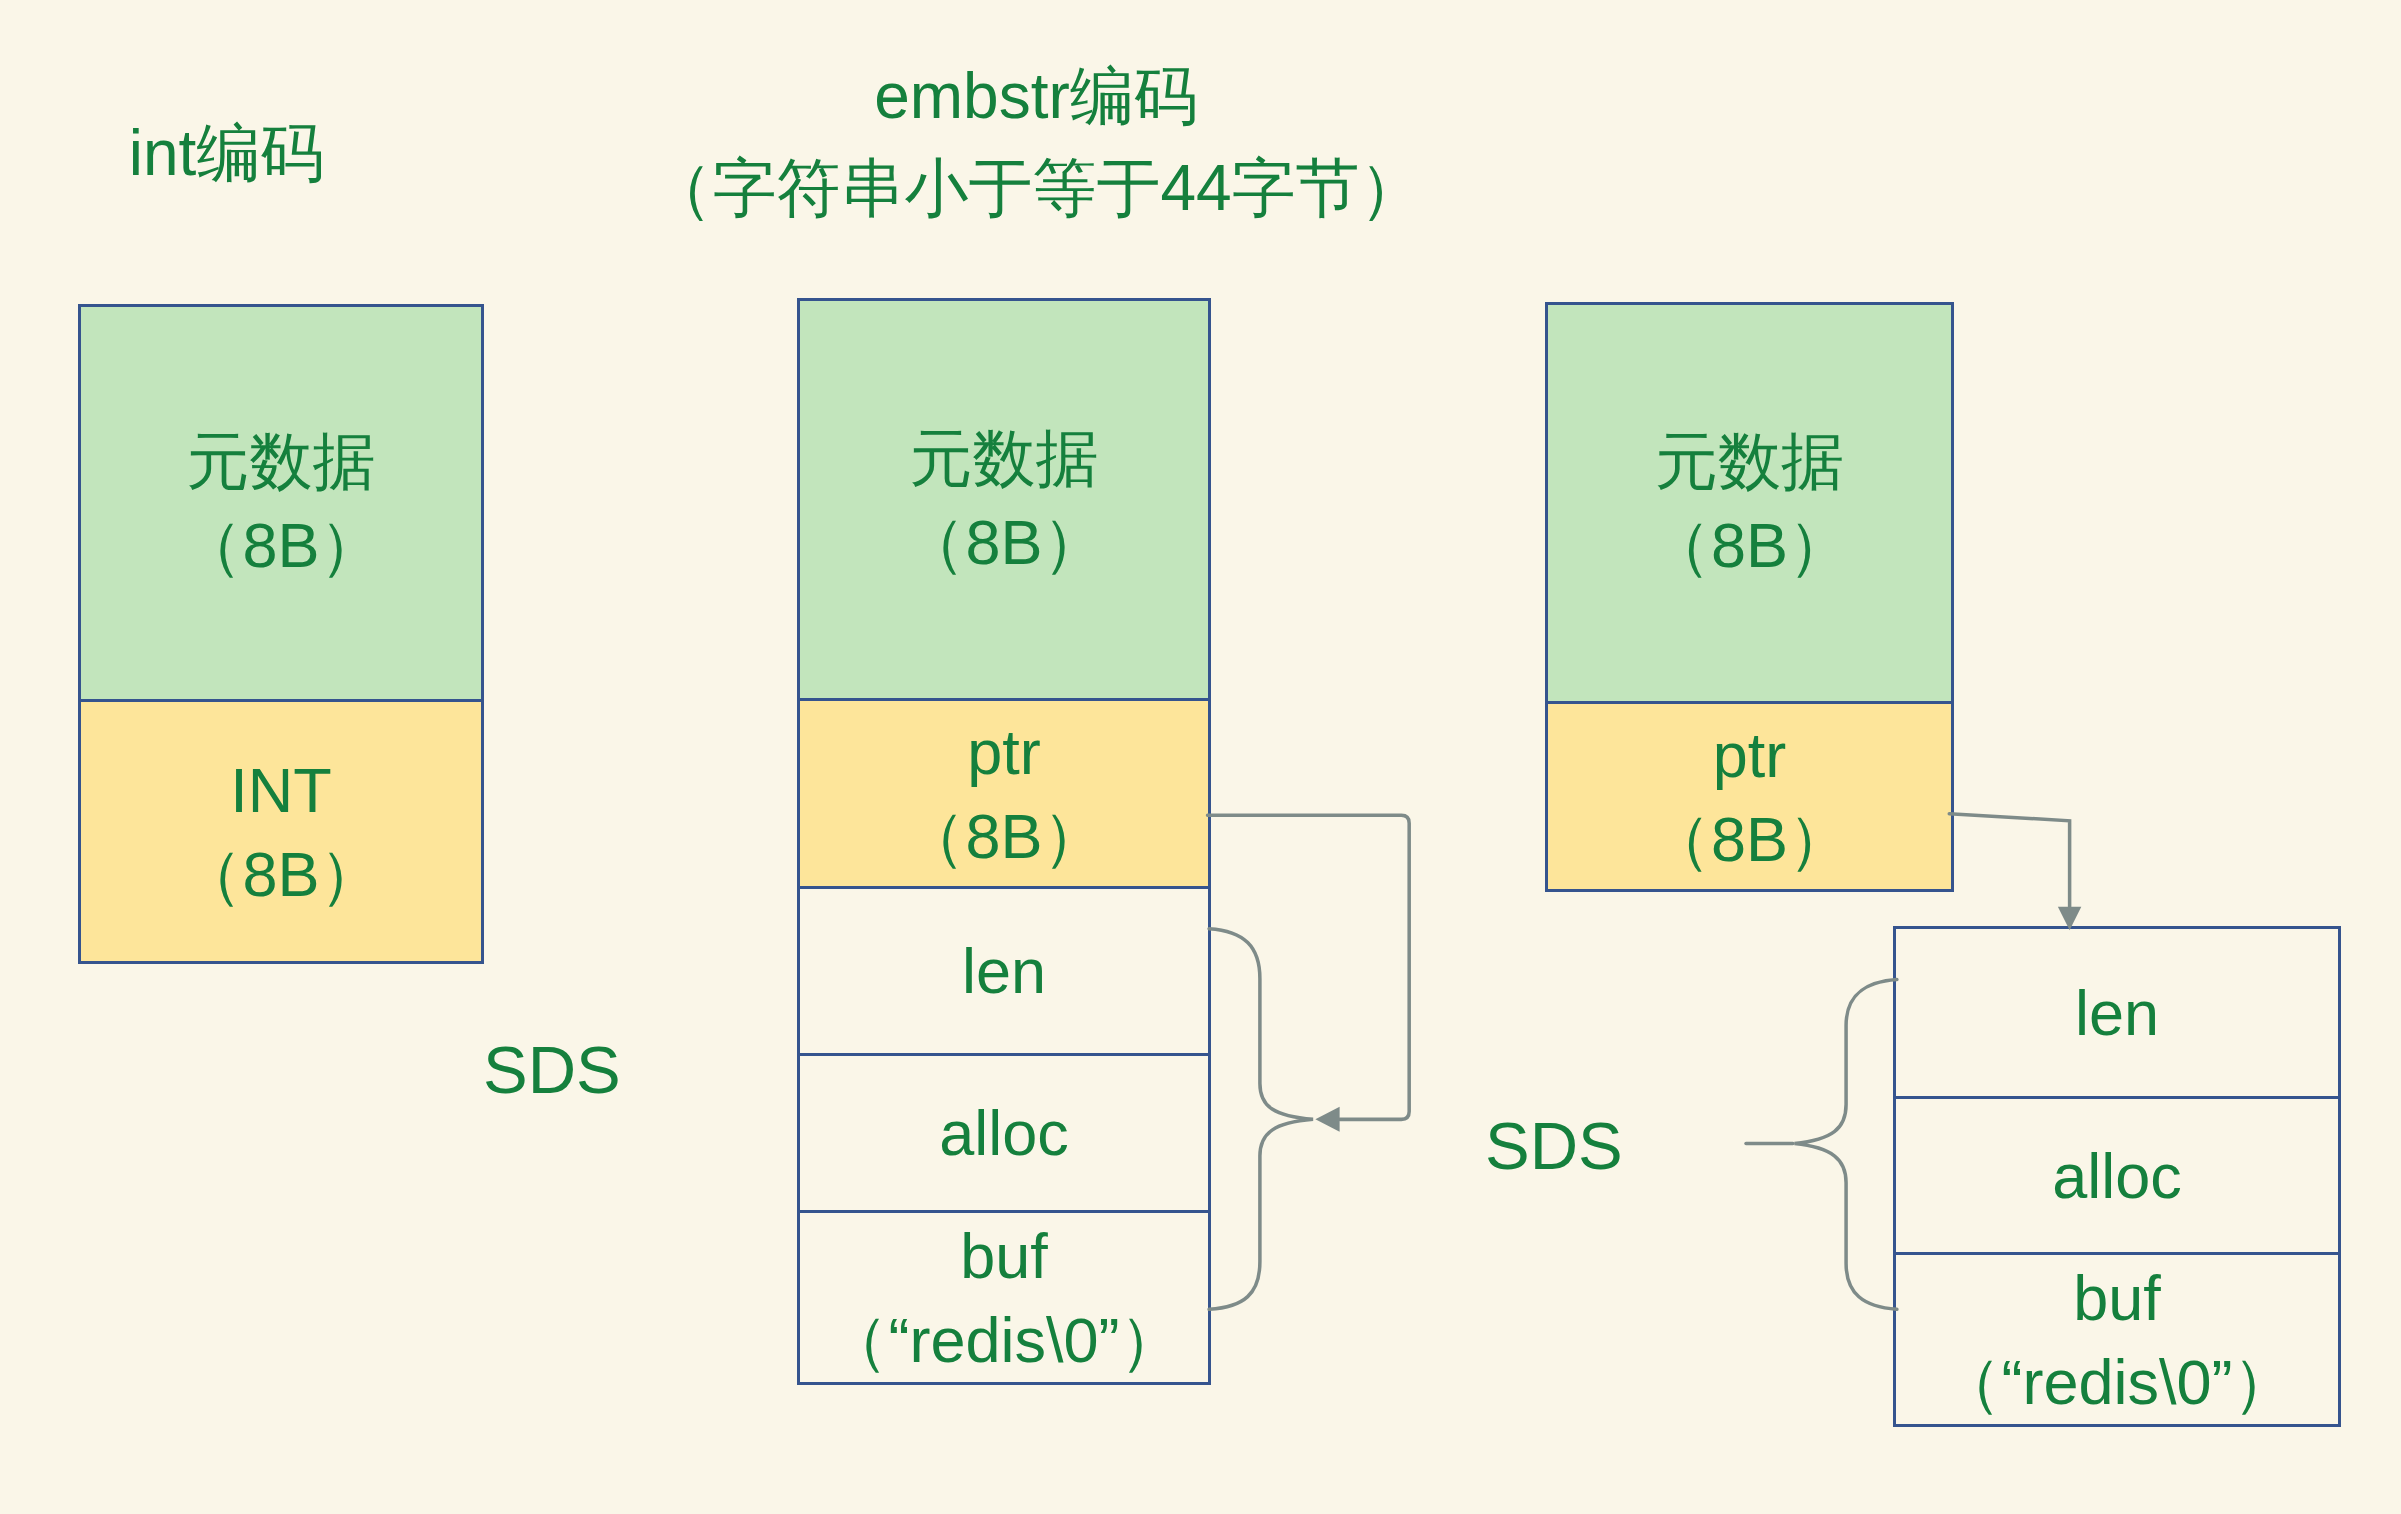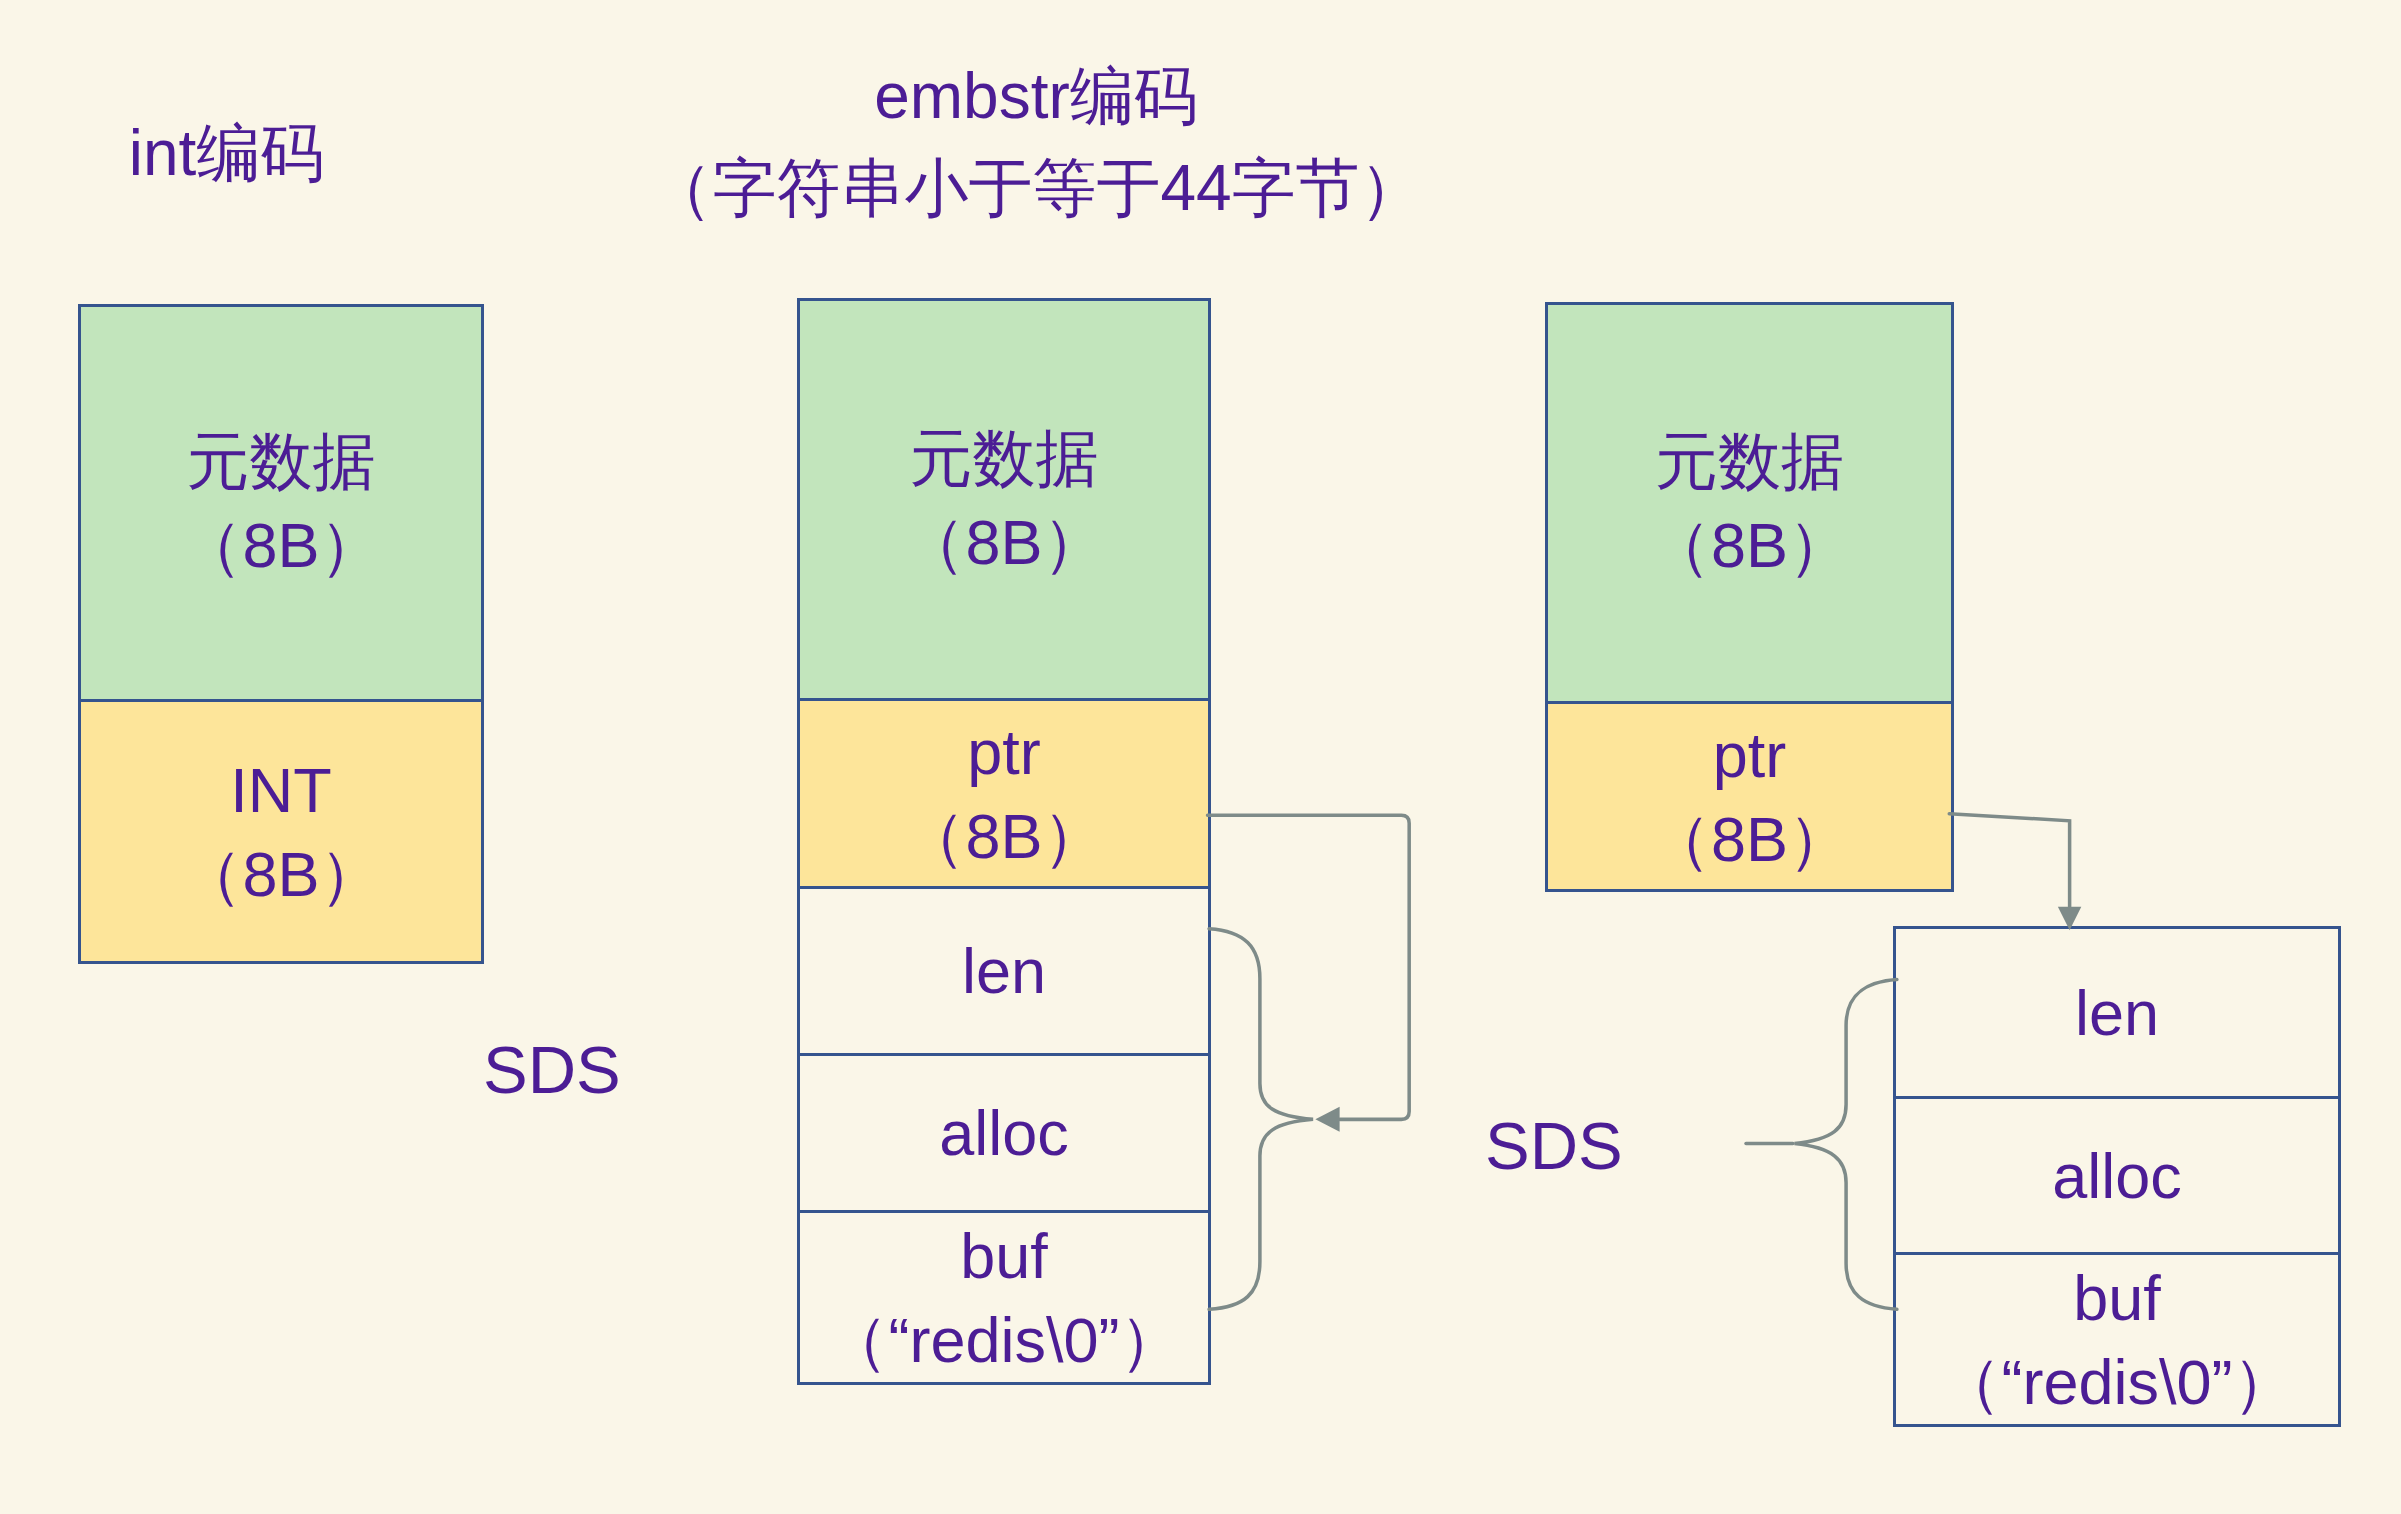--- a/index.html
+++ b/index.html
@@ -1,18 +1,18 @@
 <!DOCTYPE html>
 <html style="font-size:12.5px"><head>
 <meta charset="utf-8">
 <style>
   html,body{margin:0;padding:0;background:#FAF6E8;}
   .canvas{
     position:relative;width:2401px;height:1515px;background:#FAF6E8;overflow:hidden;
-    font-family:"Liberation Sans", sans-serif;color:#4c1d95;
+    font-family:"Liberation Sans", sans-serif;color:#15803d;
   }
   .title{position:absolute;text-align:center;font-size:64px;line-height:92px;white-space:nowrap;}
   .stack{position:absolute;border:3.9px solid #35548E;box-sizing:border-box;}
   .cell{
     box-sizing:border-box;display:flex;flex-direction:column;align-items:center;justify-content:center;
     font-size:63px;line-height:84px;text-align:right;
   }
   .bt{border-top:3.9px solid #35548E;}
   .green{background:#C2E5BC;}
   .yellow{background:#FDE59A;}

